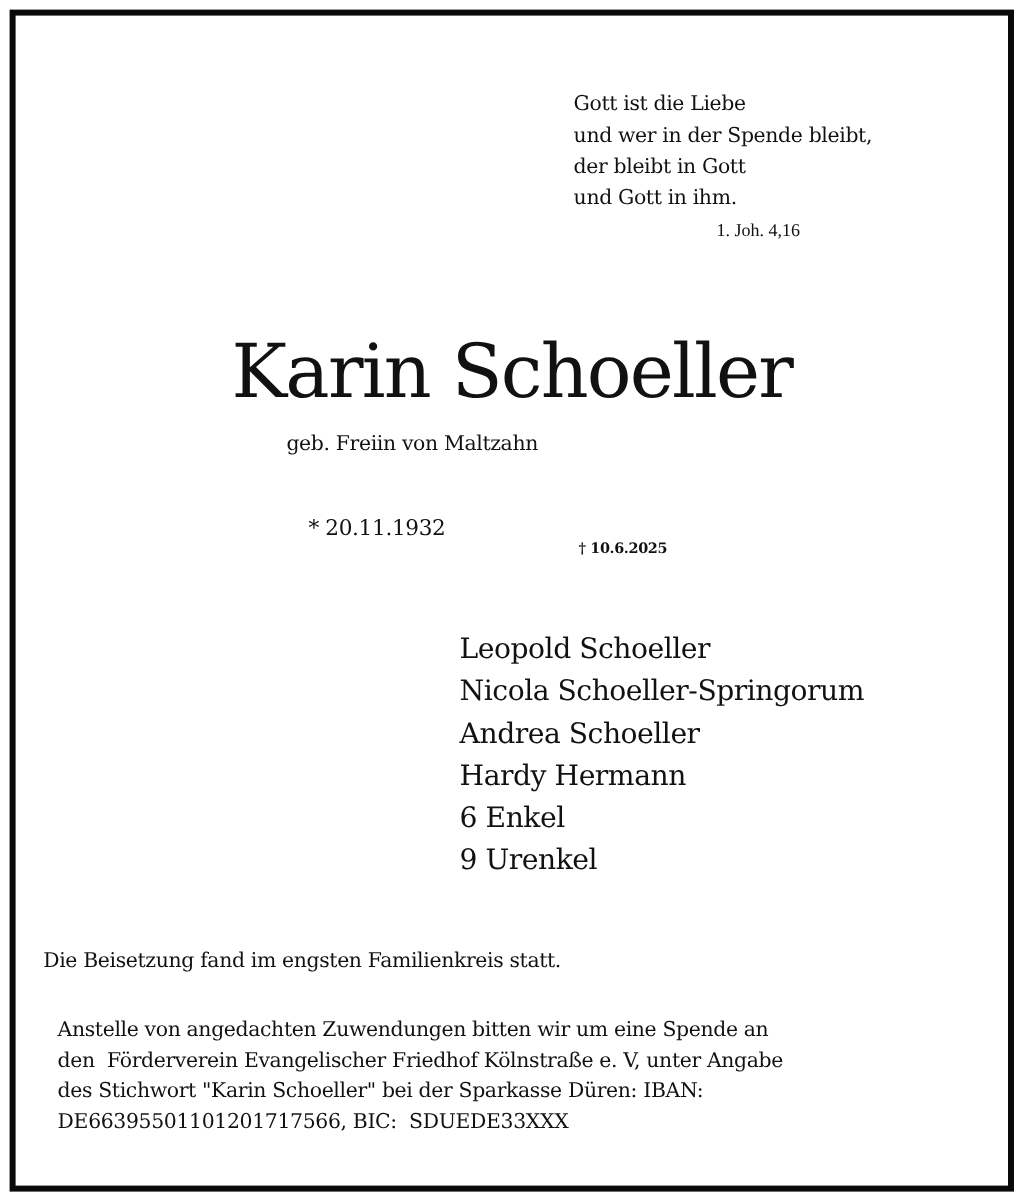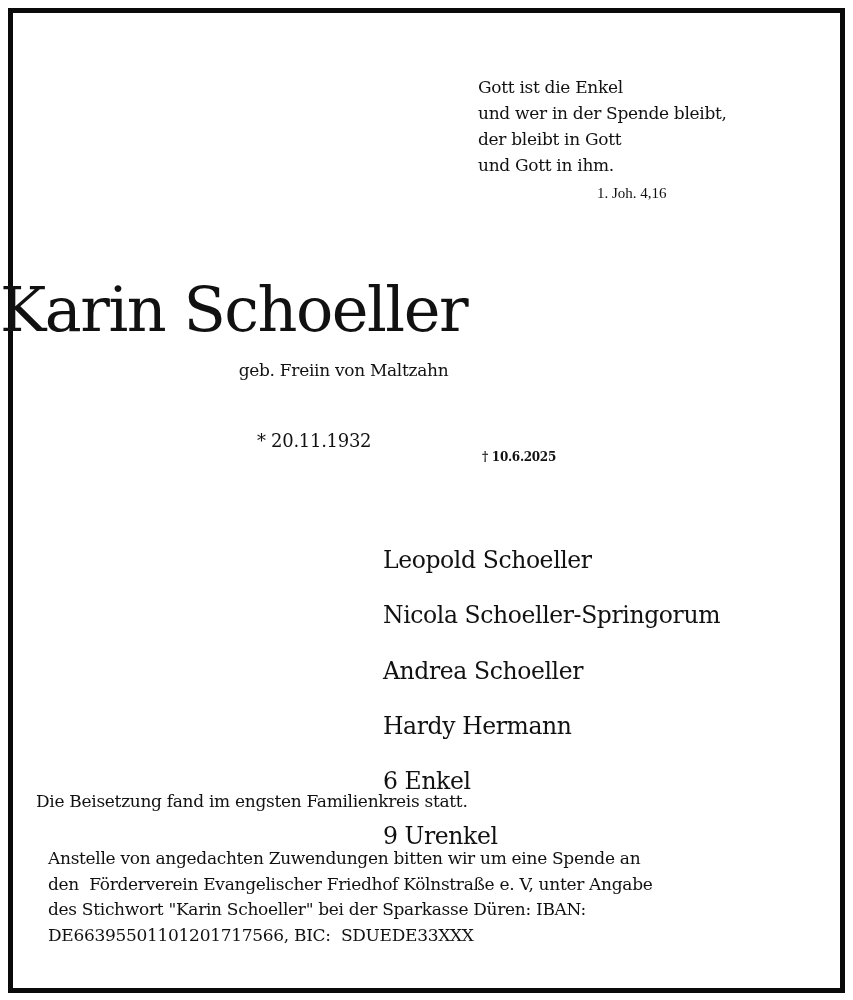--- a/index.html
+++ b/index.html
@@ -43,21 +43,21 @@
       left: 597px;
       top: 184px;
       font-family: "Liberation Serif", serif;
       font-size: 15px;
       line-height: 18px;
     }
     .name {
       left: 0;
       width: 853px;
       top: 270px;
-      text-align: left;
+      text-align: center;
       font-size: 62px;
       line-height: 80px;
       letter-spacing: -1.5px;
       font-weight: normal;
     }
     .maiden {
       left: 0;
       width: 687px;
       top: 358px;
       text-align: center;
@@ -84,21 +84,20 @@
       left: 383px;
       top: 523px;
       font-size: 23.5px;
       line-height: 35.3px;
       letter-spacing: -0.4px;
       list-style: none;
       padding: 0;
     }
     .mourners li {
       display: block;
-      margin-top: 20px;
     }
     .funeral {
       left: 36px;
       top: 788px;
       font-size: 17px;
       line-height: 26px;
       letter-spacing: -0.3px;
       text-align: center;
     }
     .donation {
@@ -113,21 +112,21 @@
       white-space: pre;
       margin-left: 12px;
     }
   </style>
 </head>
 <body>
 
 <div class="frame"></div>
 
 <div class="abs quote">
-  <span class="quote-line">Gott ist die Enkel</span>
+  <span class="quote-line">Gott ist die Liebe</span>
   <span class="quote-line">und wer in der Spende bleibt,</span>
   <span class="quote-line">der bleibt in Gott</span>
   <span class="quote-line">und Gott in ihm.</span>
 </div>
 <div class="abs quote-ref">1. Joh. 4,16</div>
 
 <h1 class="abs name">Karin Schoeller</h1>
 <div class="abs maiden">geb. Freiin von Maltzahn</div>
 
 <div class="abs birth">* 20.11.1932</div>

